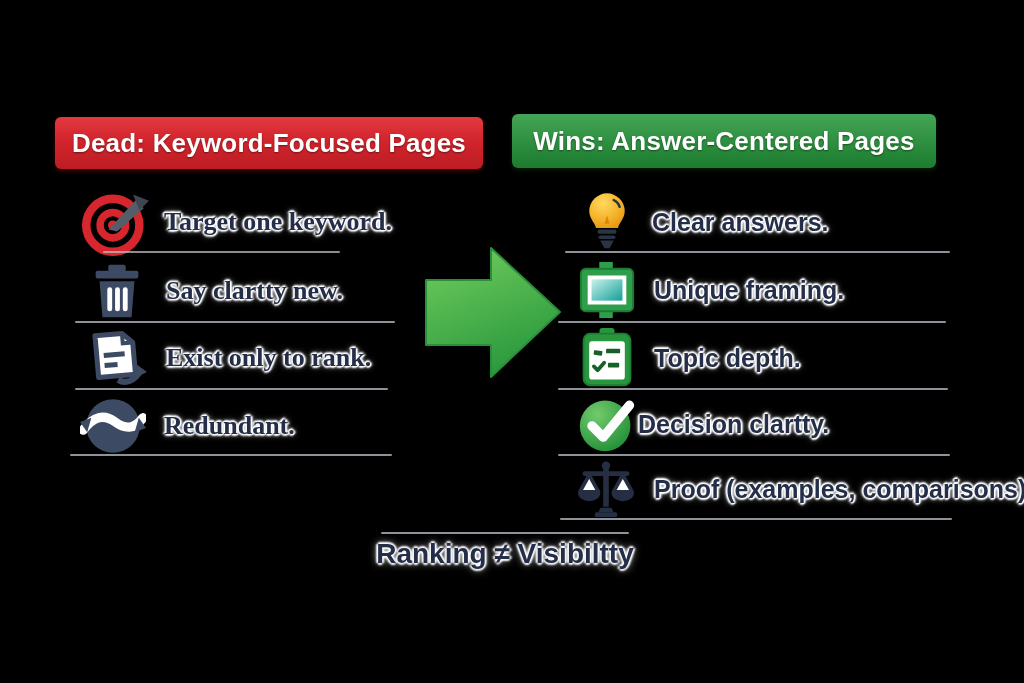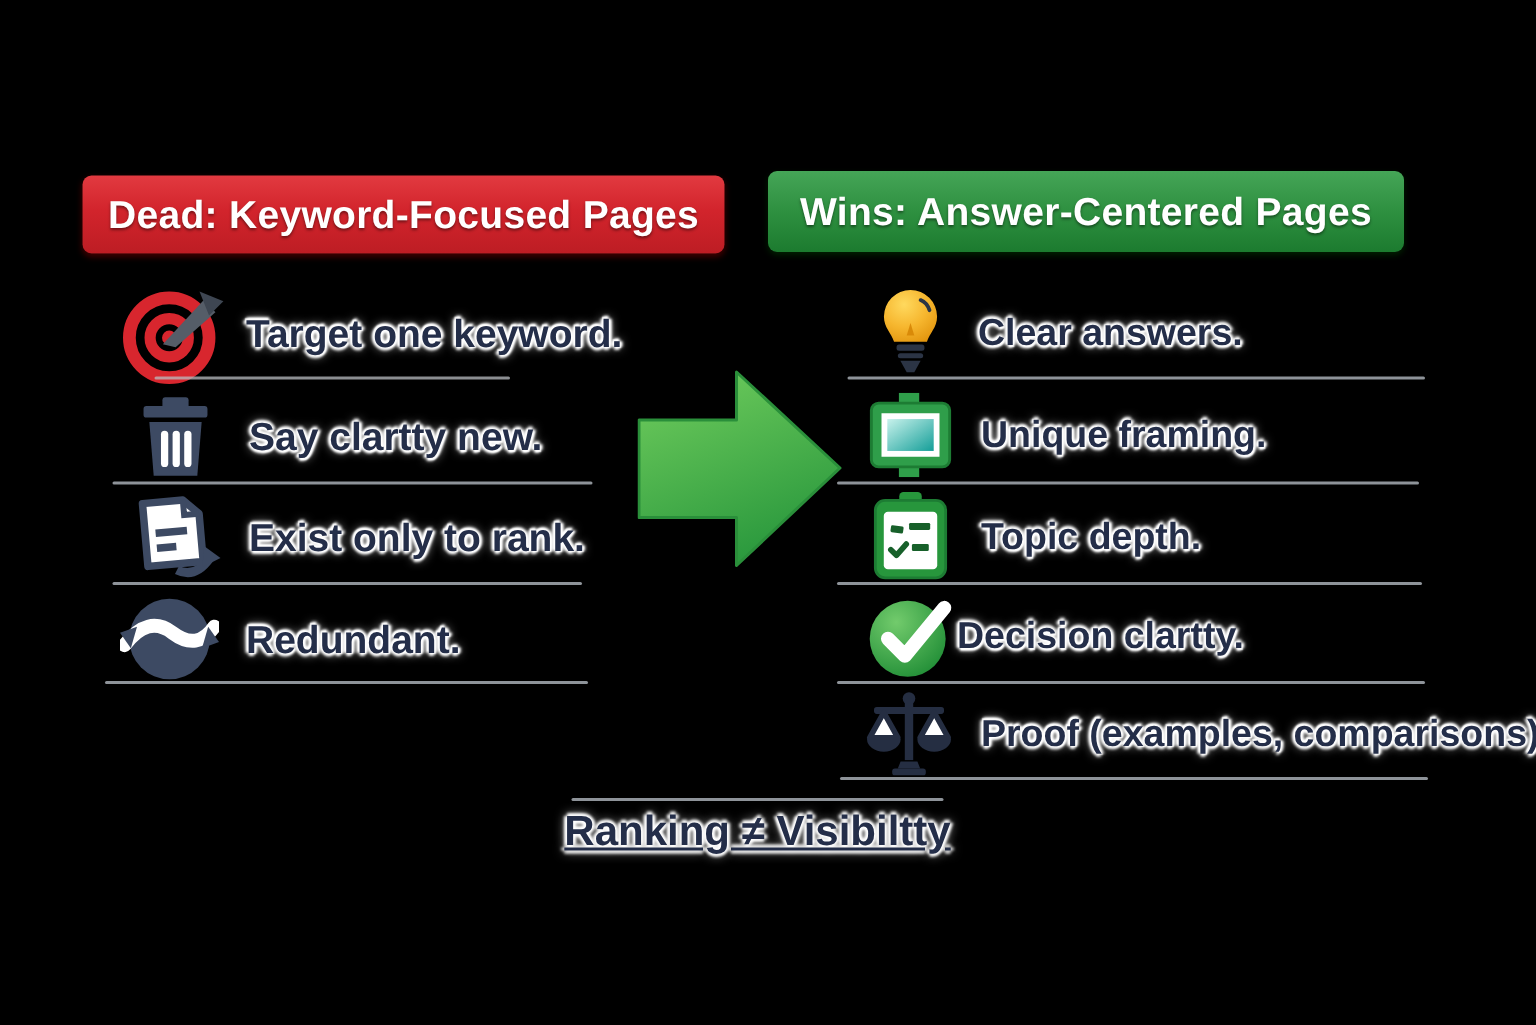--- a/index.html
+++ b/index.html
@@ -23,31 +23,30 @@
     box-shadow:0 2px 4px rgba(0,60,0,.55);
   }
   .row{position:absolute;display:flex;align-items:center;}
   .iconbox{display:flex;align-items:center;justify-content:center;flex:0 0 auto;}
   .label{
     font-weight:bold;color:#242e49;white-space:nowrap;
     text-shadow:
       -2px 0 2px #fff, 2px 0 2px #fff, 0 -2px 2px #fff, 0 2px 2px #fff,
       -1px -1px 1px #fff, 1px 1px 1px #fff, 0 0 7px rgba(255,255,255,.95);
   }
-  .label.l{font-size:26px;}
+  .label.l{font-size:26px;font-family:Liberation Serif, serif;}
   .label.r{font-size:25px;}
   .hr{position:absolute;height:2px;background:#8e9399;border-radius:1px;}
   .hr.light{background:#b9bdc2;opacity:.75;}
   .footer-text{
     position:absolute;left:360px;top:538px;width:290px;text-align:center;
     font-size:28px;font-weight:bold;color:#242e49;white-space:nowrap;
     text-shadow:
       -2px 0 2px #fff, 2px 0 2px #fff, 0 -2px 2px #fff, 0 2px 2px #fff,
       0 0 8px rgba(255,255,255,.95);
-    text-decoration: underline;
   }
   svg{display:block;}
 </style>
 </head>
 <body>
 
 <div class="stage">
 
   <div class="header red">Dead: Keyword-Focused Pages</div>
   <div class="header green">Wins: Answer-Centered Pages</div>

